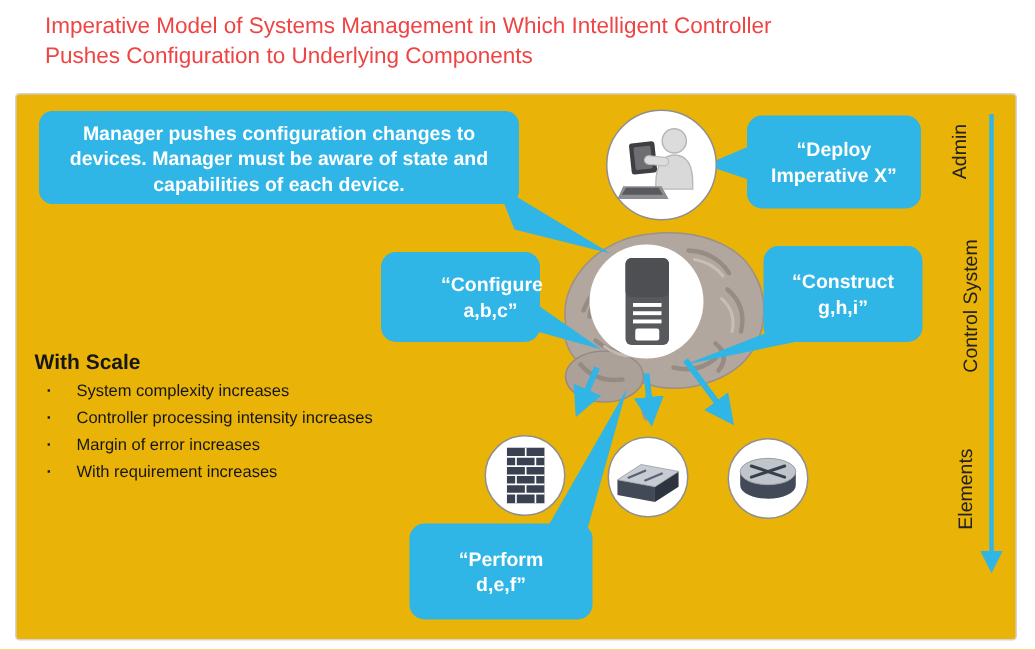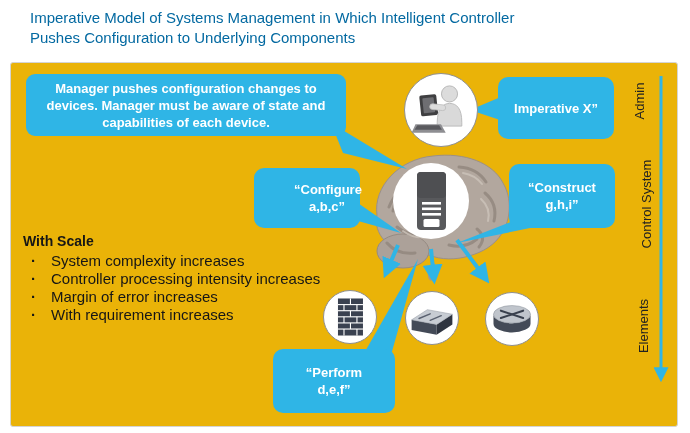--- a/index.html
+++ b/index.html
@@ -2,21 +2,21 @@
 <html><head>
 <meta charset="utf-8">
 <style>
   html,body{margin:0;padding:0;}
   body{
     width:690px;height:433px;position:relative;background:#ffffff;
     font-family:"Liberation Sans",sans-serif;overflow:hidden;
   }
   .title{
     position:absolute;left:30px;top:8px;width:630px;
-    font-size:15px;line-height:19.5px;color:#0369a1;
+    font-size:15px;line-height:19.5px;color:#ef4444;
   }
   .panel{
     position:absolute;left:10px;top:62px;width:666px;height:363px;
     background:#eab308;border:1px solid #d4d4d4;border-radius:3px;
   }
   .panel *{box-sizing:border-box;}
   .layer{position:absolute;left:0;top:0;pointer-events:none;}
   .bubble{
     position:absolute;background:#2fb5e6;color:#ffffff;border-radius:10px;
     display:flex;flex-direction:column;align-items:center;justify-content:center;
@@ -35,21 +35,21 @@
   .node.ring{border:1.5px solid #8f8f8f;}
   .admin-node{left:393px;top:10px;width:74px;height:74px;}
   .controller-node{left:382px;top:100px;width:76px;height:76px;z-index:4;}
   .el1{left:312px;top:227px;width:54px;height:54px;}
   .el2{left:394px;top:228px;width:54px;height:54px;}
   .el3{left:474px;top:229px;width:54px;height:54px;}
   .withscale{position:absolute;left:12px;top:170px;width:310px;z-index:6;color:#161616;}
   .withscale h3{margin:0 0 3px 0;font-size:14px;font-weight:700;}
   .withscale ul{margin:0;padding:0;list-style:none;}
   .withscale li{
-    position:relative;font-size:15px;line-height:18px;padding-left:28px;
+    position:relative;font-size:11px;line-height:18px;padding-left:28px;
   }
   .withscale li::before{
     content:"\00b7";position:absolute;left:8px;top:0;font-weight:700;
   }
   .side-label{
     position:absolute;font-size:13px;color:#222222;text-align:center;
     transform:rotate(-90deg);white-space:nowrap;z-index:6;
     display:flex;align-items:center;justify-content:center;height:20px;
   }
   .lbl-admin{left:588px;top:28px;width:80px;}
@@ -183,20 +183,21 @@
         <line x1="15" y1="18" x2="39" y2="26"></line>
       </g>
     </svg>
   </div>
 
   <div class="bubble callout">
     <div class="bline">Manager pushes configuration changes to devices. Manager must be aware of state and capabilities of each device.</div>
   </div>
 
   <div class="bubble deploy">
+    <div class="bline">“Deploy</div>
     <div class="bline">Imperative X”</div>
   </div>
 
   <div class="bubble configure">
     <div class="bline">“Configure</div>
     <div class="bline">a,b,c”</div>
   </div>
 
   <div class="bubble construct">
     <div class="bline">“Construct</div>

